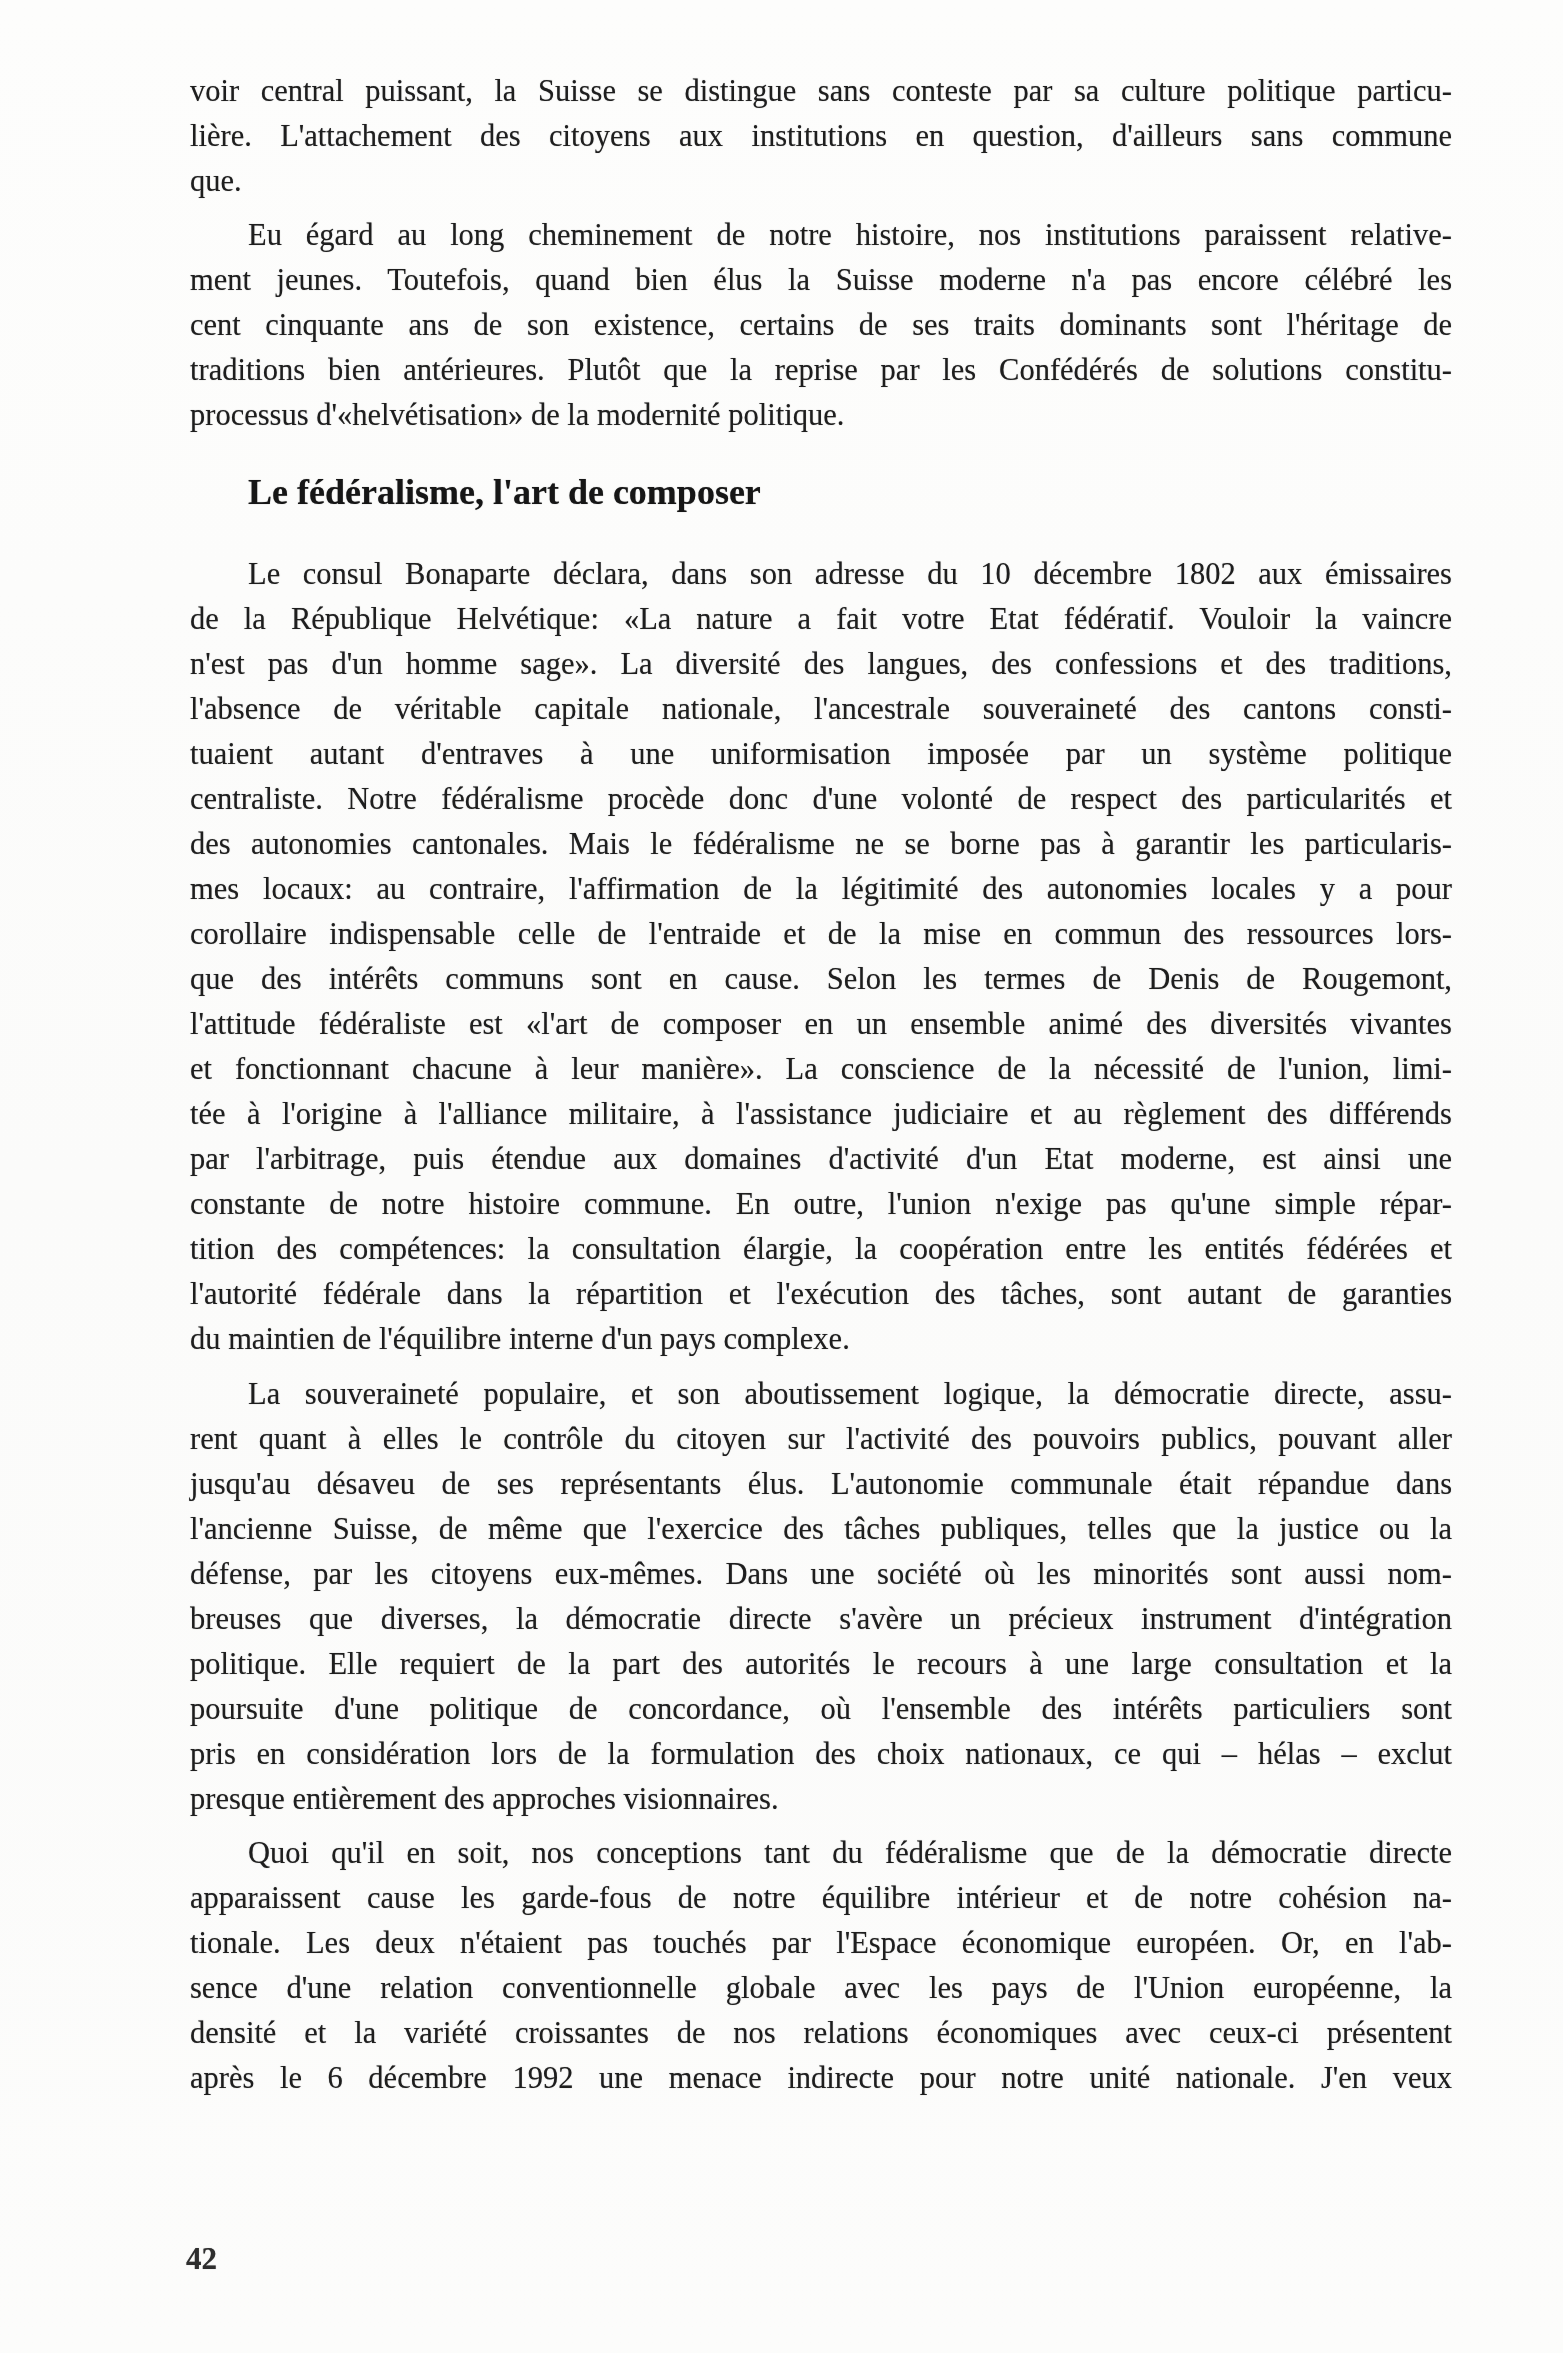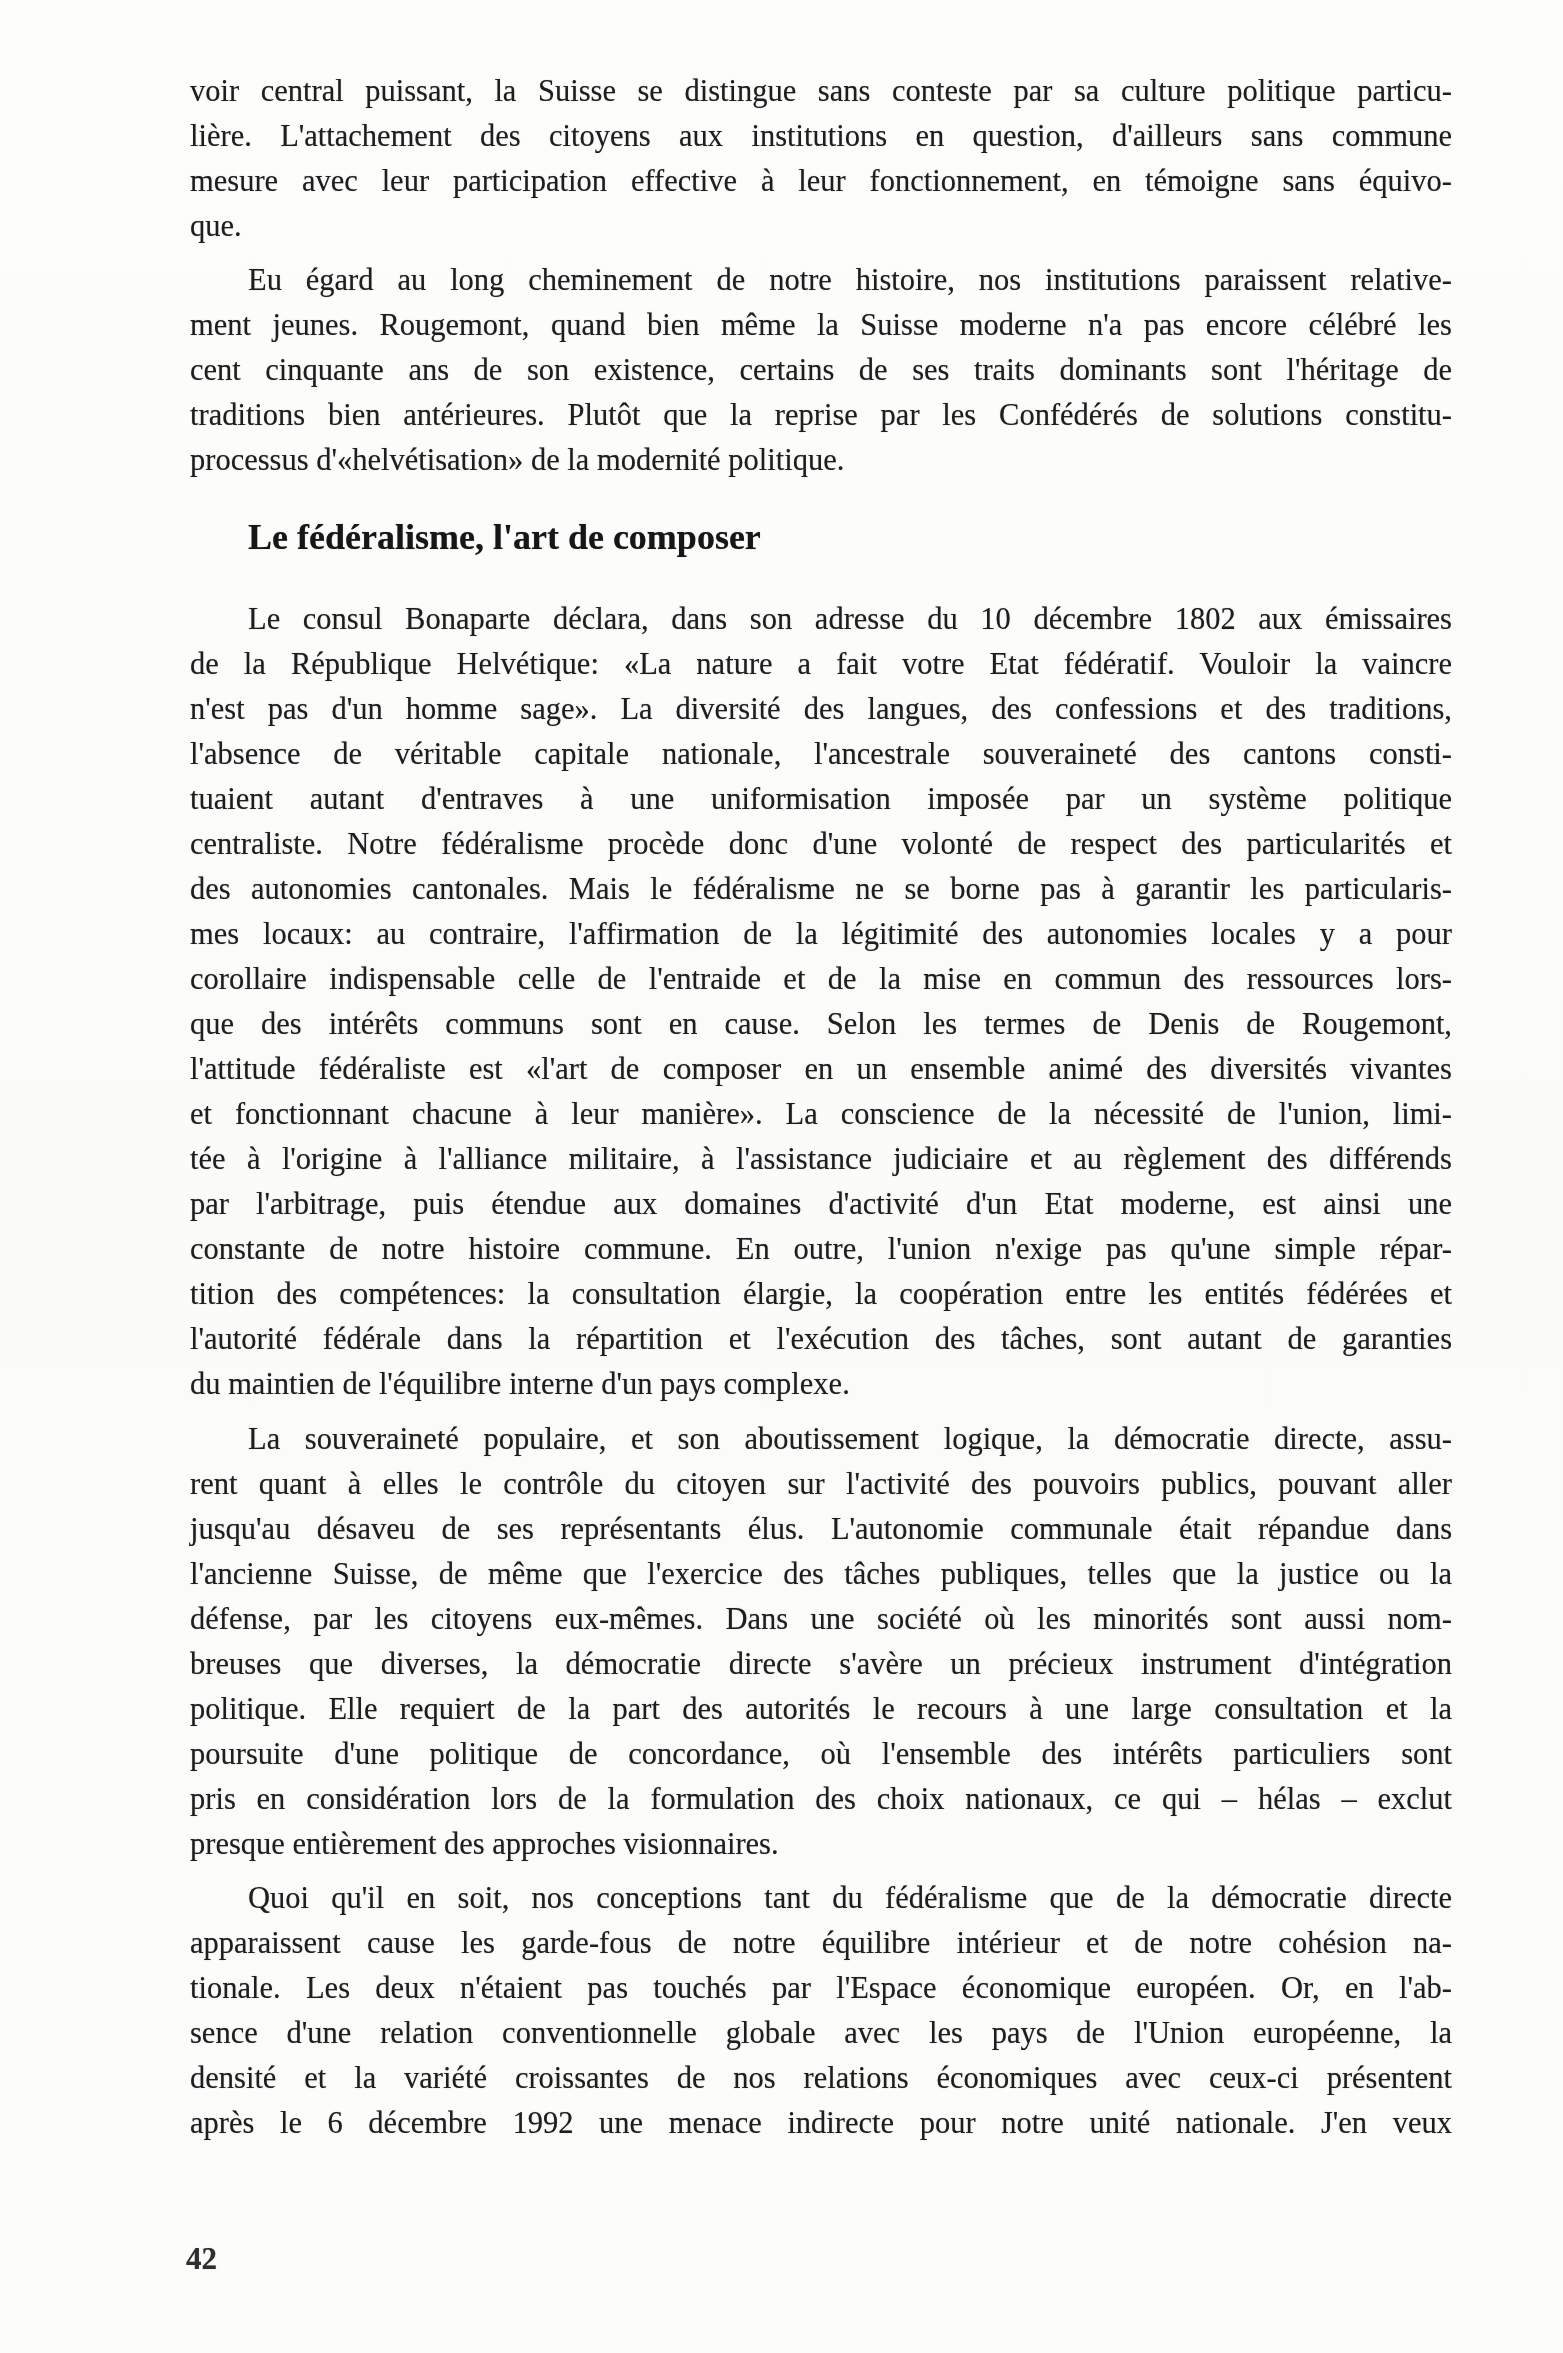--- a/index.html
+++ b/index.html
@@ -52,26 +52,25 @@
   }
 </style>
 </head>
 <body>
 
 <div class="scan-page">
   <div class="page-text">
       <div class="para">
         <div class="line">voir central puissant, la Suisse se distingue sans conteste par sa culture politique particu-</div>
         <div class="line">lière. L'attachement des citoyens aux institutions en question, d'ailleurs sans commune</div>
-        <div class="line">mesure avec leur participation effective à leur fonctionnement, en témoigne sans équivo-</div>
         <div class="line end">que.</div>
       </div>
       <div class="para">
         <div class="line first">Eu égard au long cheminement de notre histoire, nos institutions paraissent relative-</div>
-        <div class="line">ment jeunes. Rougemont, quand bien même la Suisse moderne n'a pas encore célébré les</div>
+        <div class="line">ment jeunes. Toutefois, quand bien élus la Suisse moderne n'a pas encore célébré les</div>
         <div class="line">cent cinquante ans de son existence, certains de ses traits dominants sont l'héritage de</div>
         <div class="line">traditions bien antérieures. Plutôt que la reprise par les Confédérés de solutions constitu-</div>
         <div class="line end">processus d'«helvétisation» de la modernité politique.</div>
       </div>
       <div class="heading">Le fédéralisme, l'art de composer</div>
       <div class="para">
         <div class="line first">Le consul Bonaparte déclara, dans son adresse du 10 décembre 1802 aux émissaires</div>
         <div class="line">de la République Helvétique: «La nature a fait votre Etat fédératif. Vouloir la vaincre</div>
         <div class="line">n'est pas d'un homme sage». La diversité des langues, des confessions et des traditions,</div>
         <div class="line">l'absence de véritable capitale nationale, l'ancestrale souveraineté des cantons consti-</div>

